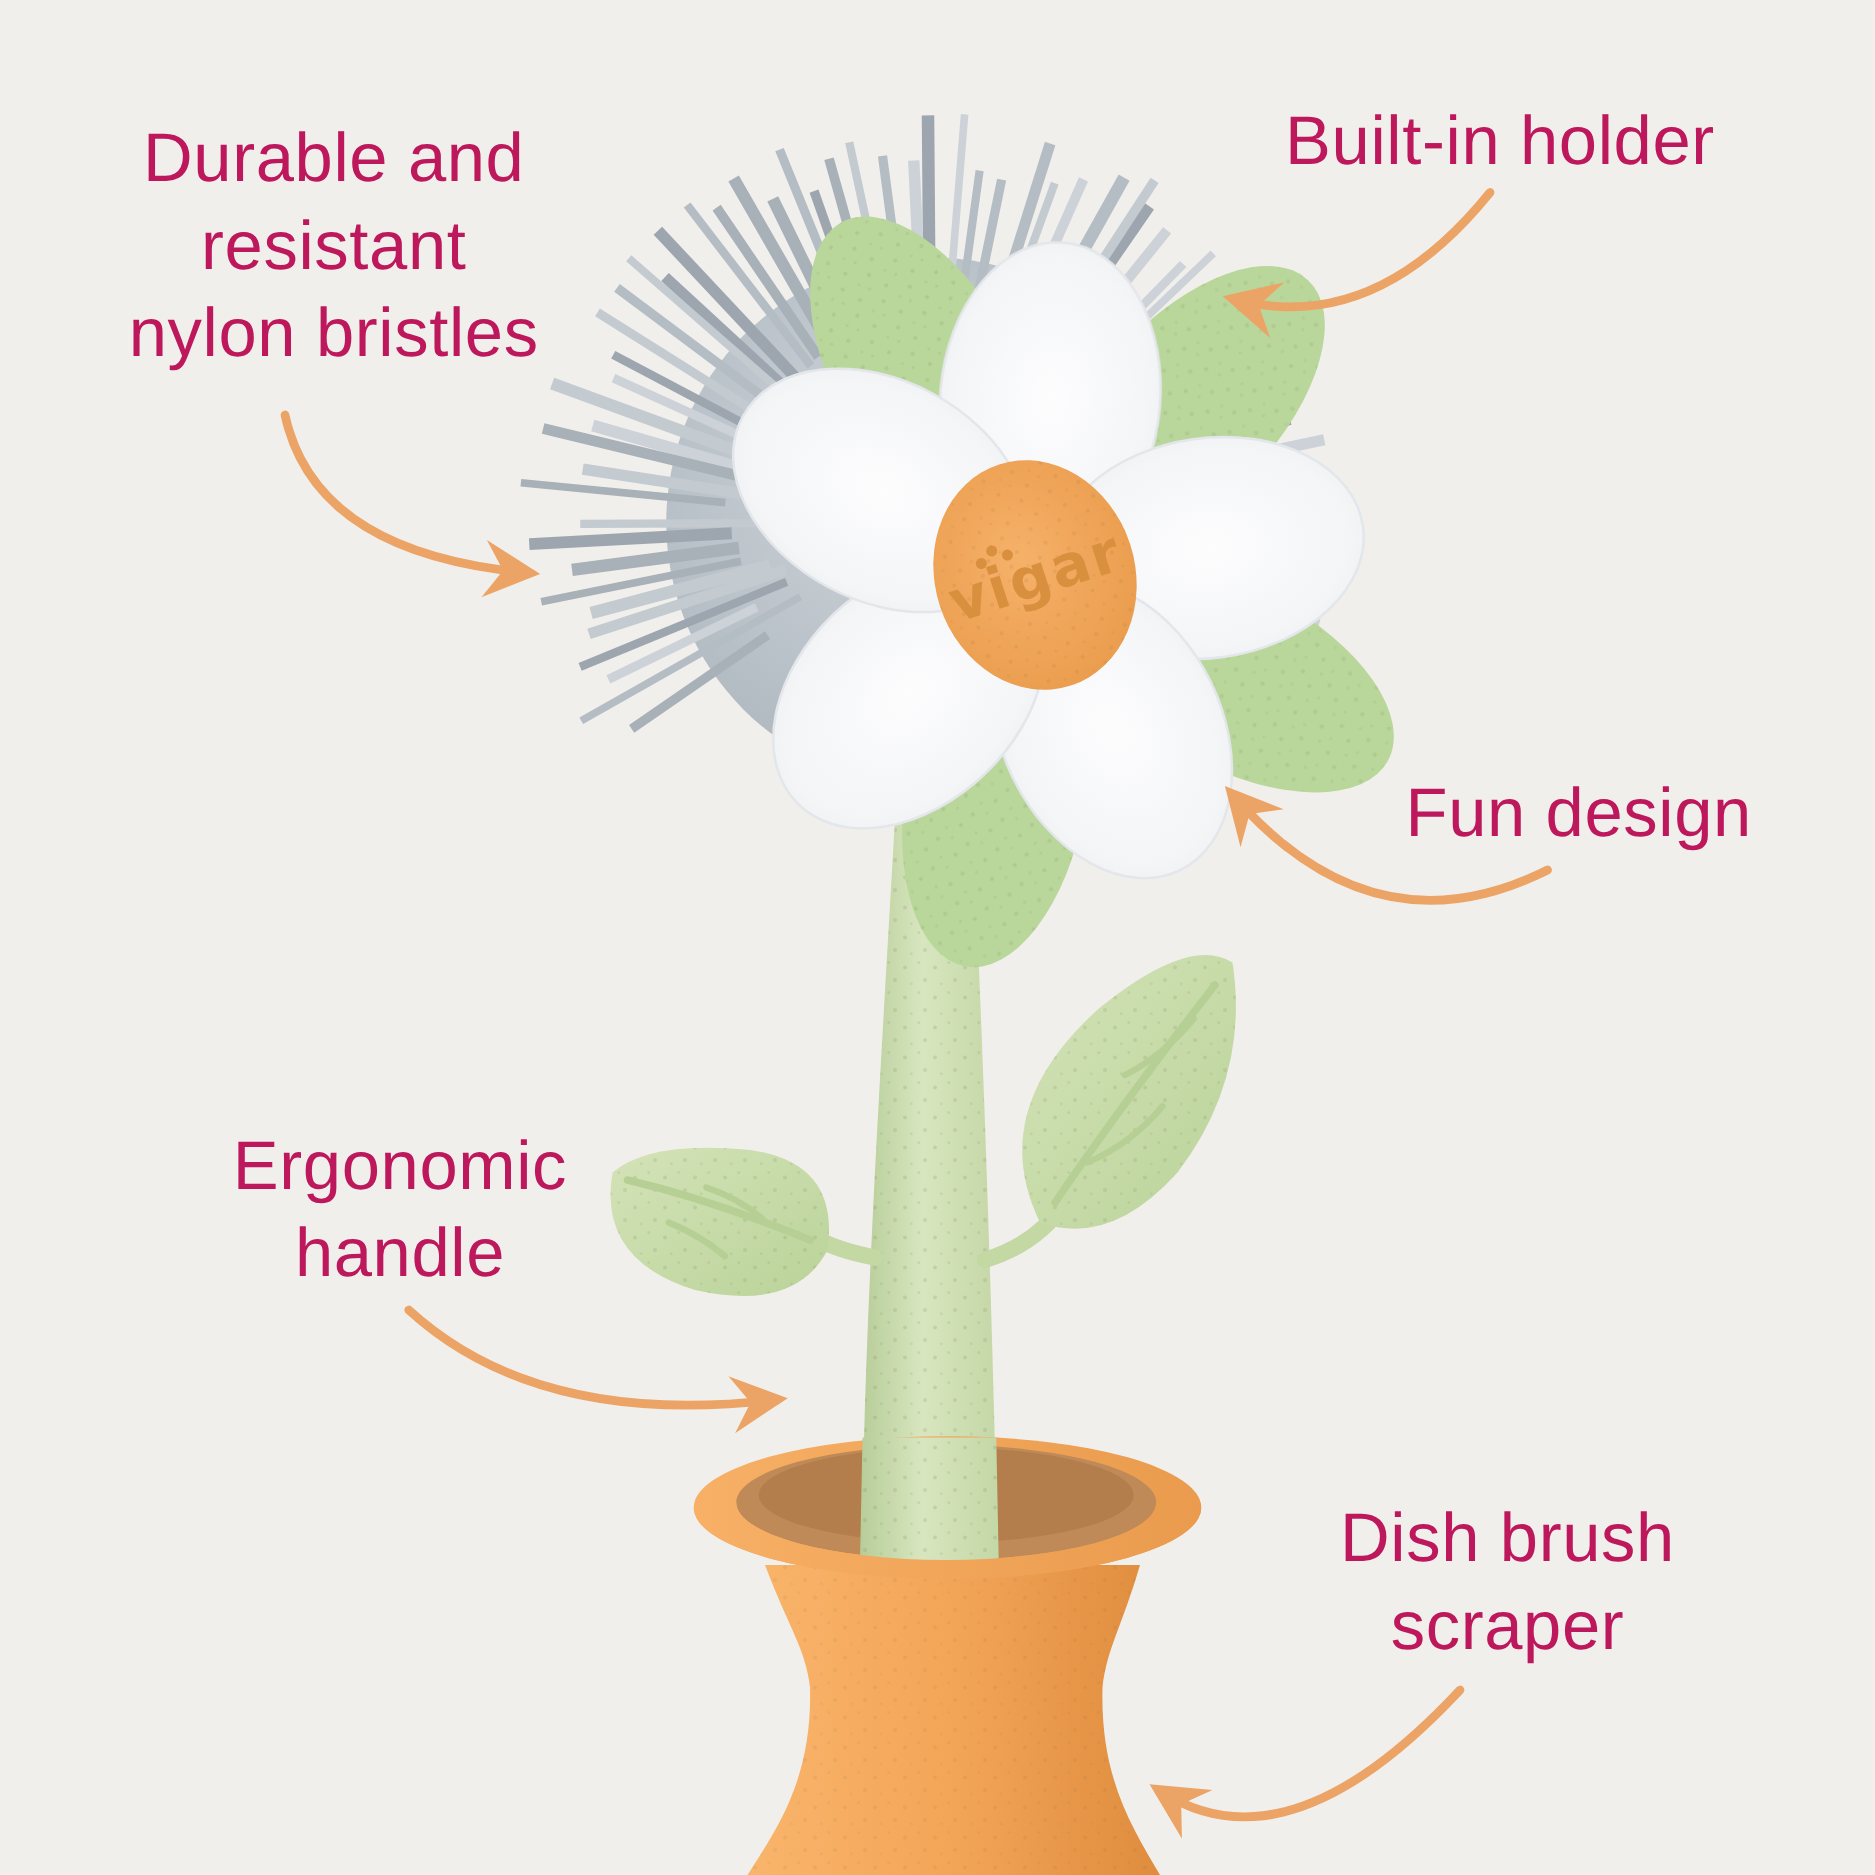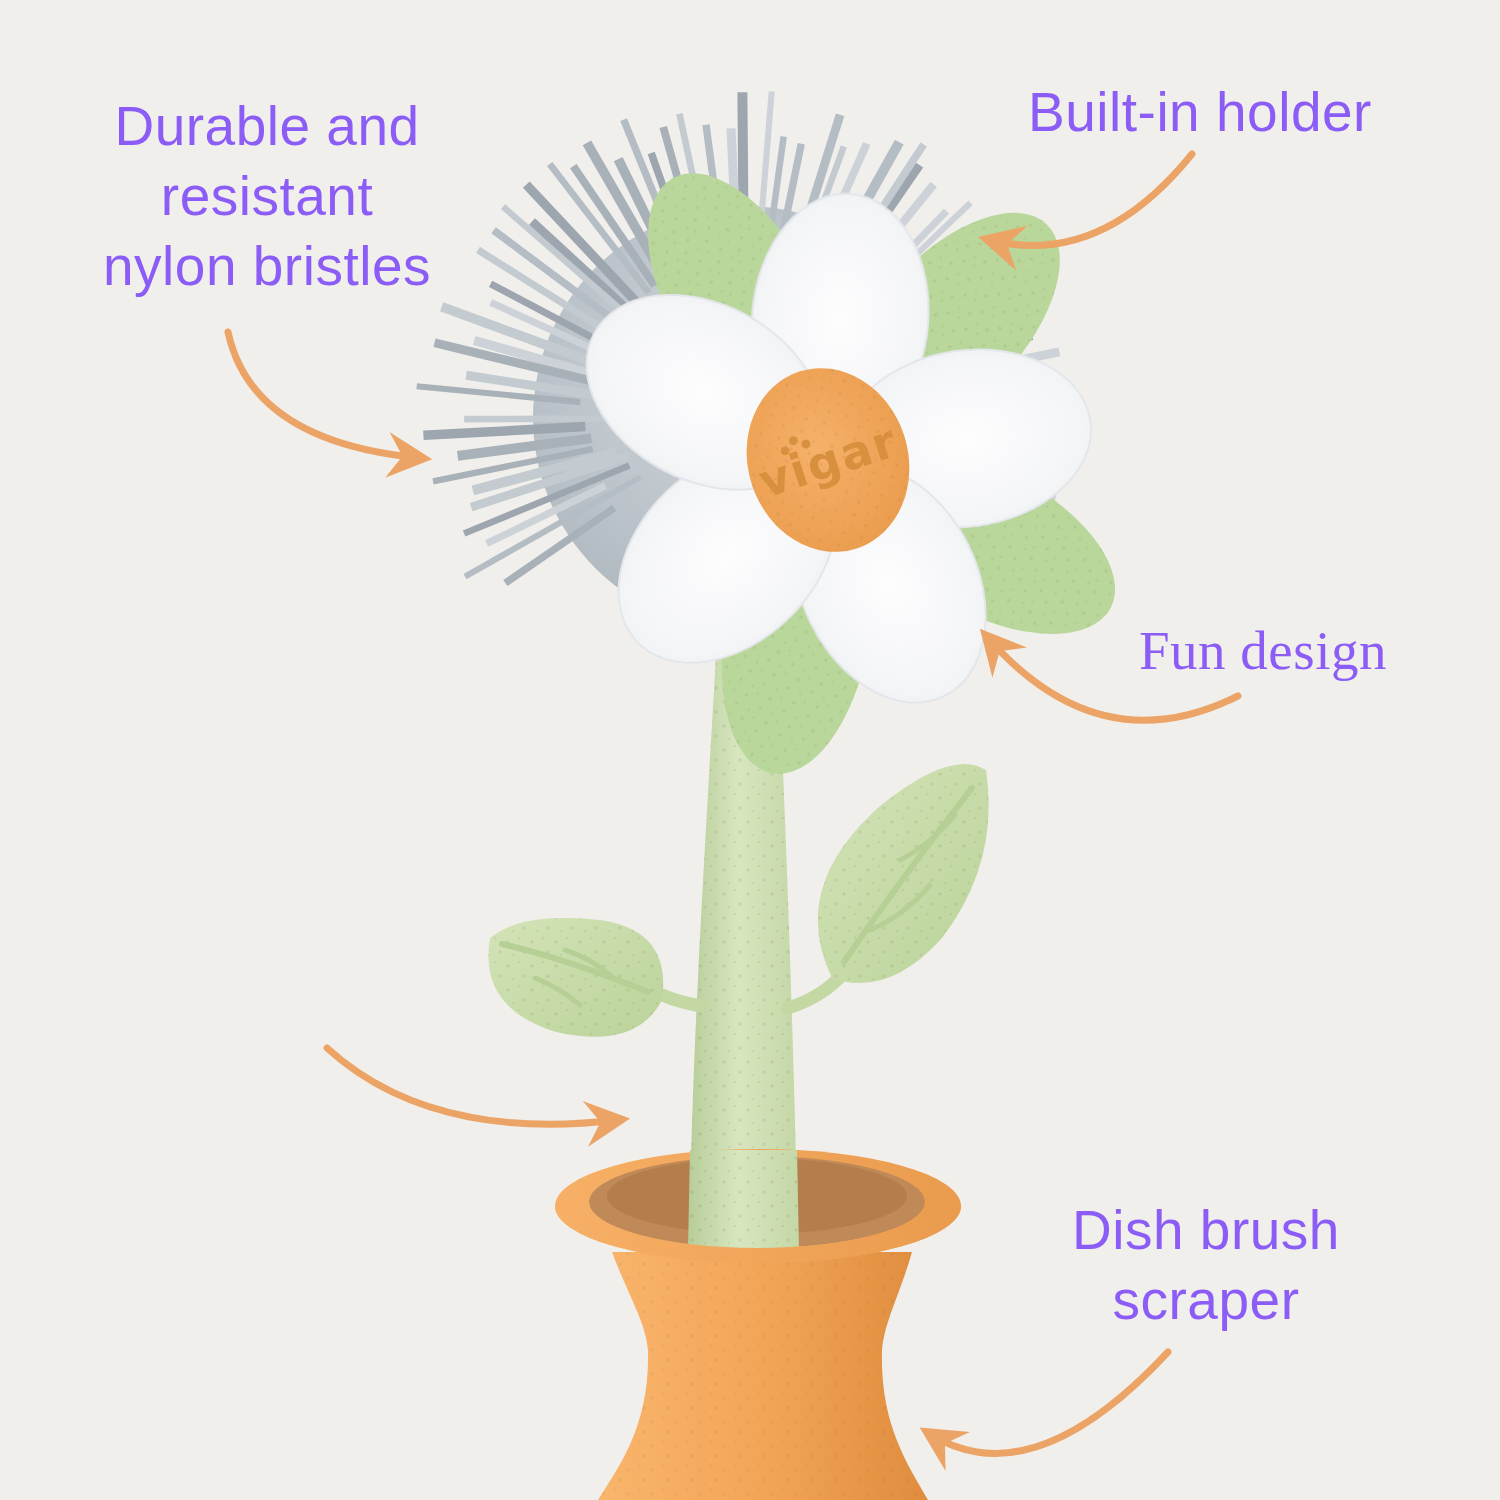--- a/index.html
+++ b/index.html
@@ -12,30 +12,30 @@
     font-family: "Liberation Sans", sans-serif;
   }
   .stage svg.illustration {
     position: absolute;
     inset: 0;
     width: 100%;
     height: 100%;
   }
   .label {
     position: absolute;
-    color: #8b5cf6;
+    color: #be185d;
     font-size: 55px;
     line-height: 1.27;
     letter-spacing: 0.5px;
     text-align: center;
     white-space: pre-line;
   }
   .label-durable  { left: 58px;   top: 92px;   width: 418px; }
   .label-scraper  { left: 985px;  top: 78px;   width: 430px; }
-  .label-fun      { left: 1060px; top: 616px;  width: 406px; font-family: Liberation Serif, serif; }
+  .label-fun      { left: 1060px; top: 616px;  width: 406px; }
   .label-handle   { left: 110px;  top: 898px;  width: 420px; }
   .label-holder   { left: 1000px; top: 1196px; width: 412px; }
 </style>
 </head>
 <body>
 
 <div class="stage">
 
   <svg class="illustration" viewBox="0 0 1500 1500" aria-hidden="true">
     <defs>
@@ -227,16 +227,18 @@
       <path d="M 327 1048 Q 430 1142 618 1120" marker-end="url(#arrowHead)"></path>
       <path d="M 1168 1352 Q 1032 1498 930 1434" marker-end="url(#arrowHead)"></path>
     </g>
   </svg>
 
   <div class="label label-durable">Durable and
 resistant
 nylon bristles</div>
   <div class="label label-scraper">Built-in holder</div>
   <div class="label label-fun">Fun design</div>
+  <div class="label label-handle">Ergonomic
+handle</div>
   <div class="label label-holder">Dish brush
 scraper</div>
 
 </div>
 
 </body></html>

